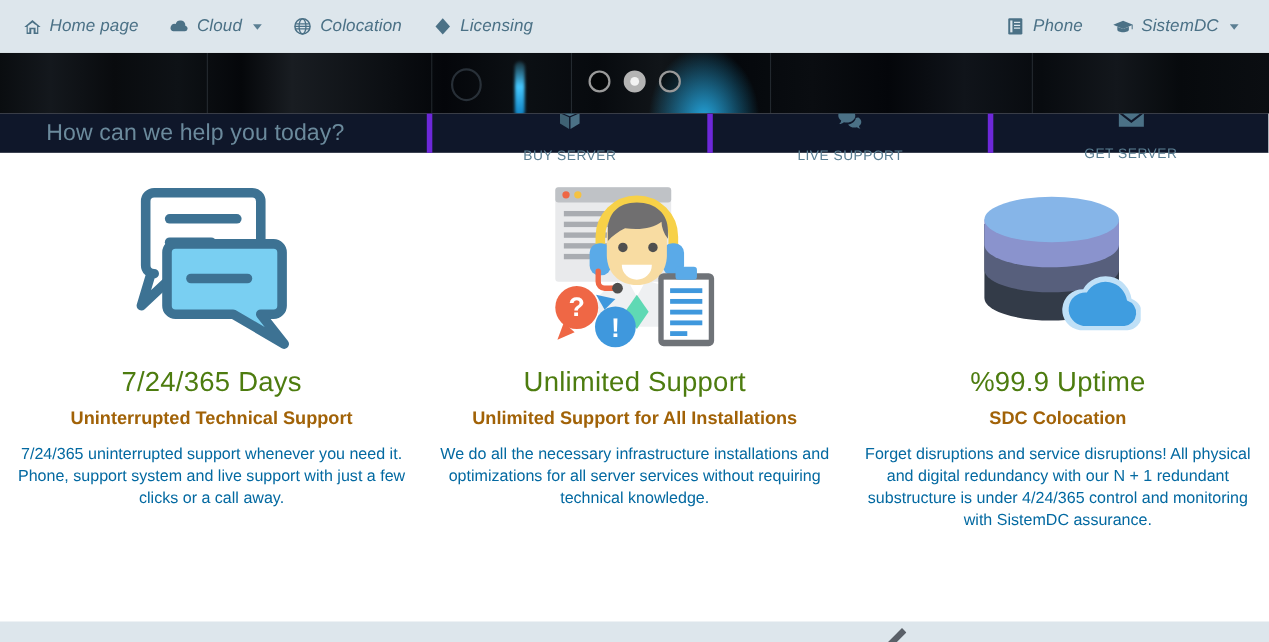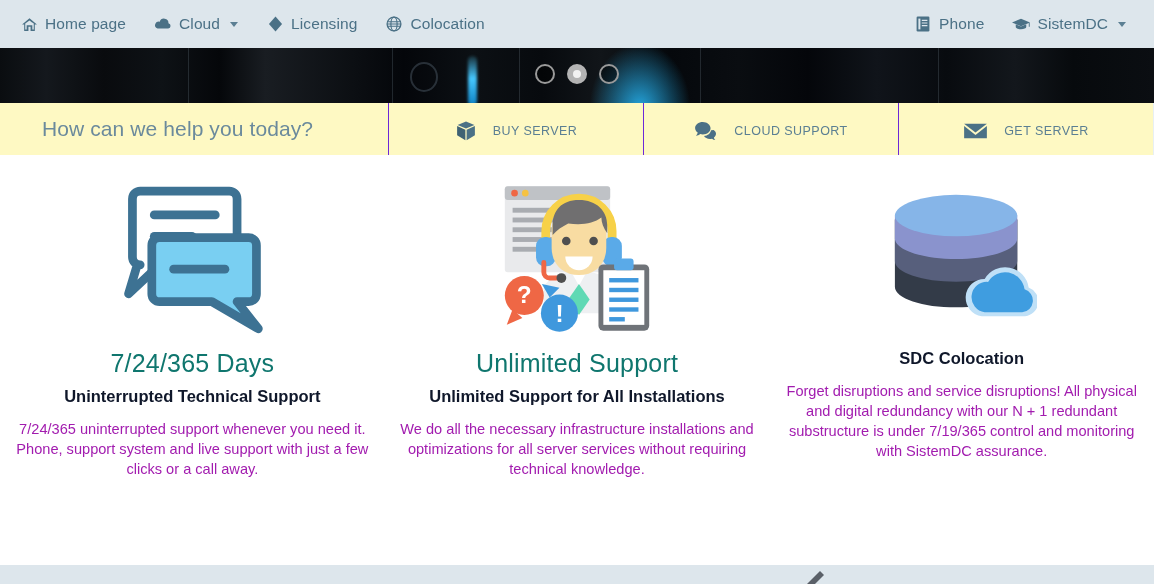--- a/index.html
+++ b/index.html
@@ -15,21 +15,21 @@
   
   .topnav {
     height: 48px;
     background: #dde6ec;
     display: flex;
     align-items: center;
     padding: 0 14px 0 6px;
     position: relative;
     z-index: 5;
   }
-  .nav-group { display: flex; align-items: flex-start; }
+  .nav-group { display: flex; align-items: flex-start; font-style: italic; }
   .nav-group.left { flex: 0 0 auto; }
   .nav-spacer { flex: 1 1 auto; }
   .nav-item {
     display: flex; align-items: center;
     gap: 7px;
     padding: 0 14px;
     height: 48px;
     color: #4b7186;
     font-size: 15.5px;
     letter-spacing: .1px;
@@ -108,41 +108,41 @@
   }
   .dot.active::after {
     content: "";
     position: absolute; left: 4px; top: 4px;
     width: 8px; height: 8px; border-radius: 50%;
     background: #f2f2f2;
   }
 
   
   .helpbar {
-    height: 52px;
-    background: #fef9c3;
+    height: 36px;
+    background: #0f172a;
     display: flex;
     align-items: stretch;
     justify-content: flex-end;
   }
   .help-q {
     width: 388px;
     display: flex; align-items: center;
     padding-left: 42px;
     color: #6b8a9c;
     font-size: 21px;
     font-weight: 300;
     letter-spacing: .1px;
   }
   .help-action {
     flex: 1 1 0;
-    display: flex; 
+    display: flex; flex-direction: column;
     align-items: center; justify-content: center;
     gap: 16px;
-    border-left: 1px solid #6d28d9;
+    border-left: 5px solid #6d28d9;
     color: #4b7186;
     cursor: pointer;
     padding-top: 3px;
   }
   .help-action:last-child { border-right: 1px solid #e8eff3; }
   .ha-ico { height: 21px; display: flex; align-items: center; justify-content: center; }
   .ha-label {
     font-size: 12.5px;
     letter-spacing: .45px;
     color: #5b7f93;
@@ -162,36 +162,36 @@
     padding: 0 12px;
   }
   .fig {
     height: 160px;
     display: flex; align-items: center; justify-content: center;
     margin-bottom: 10px;
   }
   .f-title {
     font-size: 25px;
     font-weight: 300;
-    color: #0f766e;
+    color: #4d7c0f;
     letter-spacing: .2px;
     margin-bottom: 9px;
     text-align: center;
   }
   .f-sub {
     font-size: 16.5px;
     font-weight: bold;
-    color: #0f172a;
+    color: #a16207;
     margin-bottom: 13px;
     text-align: center;
   }
   .f-body {
     font-size: 14.6px;
     line-height: 20px;
-    color: #a21caf;
+    color: #0369a1;
     text-align: center;
     max-width: 365px;
   }
 
   
   .bottomstrip {
     position: absolute;
     left: 0; right: 0; bottom: 0;
     height: 19px;
     background: #dde6ec;
@@ -225,36 +225,36 @@
         <svg width="20" height="14" viewBox="0 0 24 16">
             <path fill="#4b7186" d="M19.3 7.1A6 6 0 0 0 7.6 5 4.6 4.6 0 0 0 4.7 14H19a3.5 3.5 0 0 0 .3-6.9z"></path>
           </svg>
       </span>
       <span>Cloud</span>
       <span class="caret"></span>
     </div>
 
     <div class="nav-item">
       <span class="nav-ico">
-        <svg width="15" height="16" viewBox="0 0 16 18">
-            <path fill="#4b7186" d="M8 0.6 15.4 9 8 17.4.6 9z"></path>
-          </svg>
-      </span>
-      <span>Licensing</span>
-    </div>
-
-    <div class="nav-item">
-      <span class="nav-ico">
         <svg width="16" height="16" viewBox="0 0 20 20">
           <circle cx="10" cy="10" r="8.6" fill="none" stroke="#4b7186" stroke-width="1.7"></circle>
           <ellipse cx="10" cy="10" rx="3.9" ry="8.6" fill="none" stroke="#4b7186" stroke-width="1.5"></ellipse>
           <path d="M1.6 7.2h16.8M1.6 12.8h16.8M1.4 10h17.2" stroke="#4b7186" stroke-width="1.5" fill="none"></path>
         </svg>
       </span>
       <span>Colocation</span>
+    </div>
+
+    <div class="nav-item">
+      <span class="nav-ico">
+        <svg width="15" height="16" viewBox="0 0 16 18">
+            <path fill="#4b7186" d="M8 0.6 15.4 9 8 17.4.6 9z"></path>
+          </svg>
+      </span>
+      <span>Licensing</span>
     </div>
   </div>
 
   <div class="nav-spacer"></div>
 
   <div class="nav-group right">
 
     <div class="nav-item">
       <span class="nav-ico">
         <svg width="14" height="16" viewBox="0 0 14 16">
@@ -313,21 +313,21 @@
   </div>
 
 
   <div class="help-action">
     <span class="ha-ico">
       <svg width="24" height="20" viewBox="0 0 26 22">
         <path fill="#4b7186" d="M9.5 1C4.8 1 1 4 1 7.7c0 2 1.1 3.8 2.9 5-.2 1.4-.9 2.6-2 3.6 1.8-.2 3.4-.9 4.7-1.9 1 .3 1.9.4 2.9.4 4.7 0 8.5-3 8.5-6.8S14.2 1 9.5 1z"></path>
         <path fill="#4b7186" d="M18.5 10.2c-.3 3.3-3.6 6-7.7 6.4 1.1 1.9 3.6 3.2 6.5 3.2.8 0 1.6-.1 2.3-.3 1 .8 2.3 1.4 3.7 1.5-.9-.8-1.5-1.8-1.6-2.9 1.4-1 2.3-2.4 2.3-4 0-1.6-.9-3-2.3-4-1-.7-2.1 0-3.2.1z"></path>
       </svg>
     </span>
-    <span class="ha-label">CLOUD SUPPORT</span>
+    <span class="ha-label">LIVE SUPPORT</span>
   </div>
 
   <div class="help-action">
     <span class="ha-ico">
       <svg width="25" height="18" viewBox="0 0 26 19">
         <path fill="#4b7186" d="M1 1.8h24L13 11 1 1.8z"></path>
         <path fill="#4b7186" d="M1 4.2v13h24v-13L13 13.6 1 4.2z"></path>
       </svg>
     </span>
     <span class="ha-label">GET SERVER</span>
@@ -416,22 +416,23 @@
         <path d="M8 104V36h124v68c0 12-27.8 21-62 21S8 116 8 104z" fill="#333b48"></path>
         <path d="M8 78V36h124v42c0 12-27.8 21-62 21S8 90 8 78z" fill="#575f7c"></path>
         <path d="M8 55V32h124v23c0 12-27.8 21-62 21S8 67 8 55z" fill="#8a93cd"></path>
         <ellipse cx="70" cy="32" rx="62" ry="21" fill="#86b5e8"></ellipse>
         <g>
           <path d="M96 134a19 19 0 0 1 3-37.8 24 24 0 0 1 44.5 8.8A15 15 0 0 1 140 134H96z" fill="#bfe0f7"></path>
           <path d="M99 130a15.5 15.5 0 0 1 3.4-30.8 20 20 0 0 1 37 7.4A12 12 0 0 1 137 130H99z" fill="#3f9de0"></path>
         </g>
       </svg>
     </div>
+    <div class="f-title">%99.9 Uptime</div>
     <div class="f-sub">SDC Colocation</div>
-    <div class="f-body">Forget disruptions and service disruptions! All physical and digital redundancy with our N + 1 redundant substructure is under 7/19/365 control and monitoring with SistemDC assurance.</div>
+    <div class="f-body">Forget disruptions and service disruptions! All physical and digital redundancy with our N + 1 redundant substructure is under 4/24/365 control and monitoring with SistemDC assurance.</div>
   </div>
 </div>
 
 <div class="bottomstrip">
   <svg class="pencil" viewBox="0 0 34 26">
     <path d="M30 0 14 16l4 4L34 4z" fill="#5a6068"></path>
     <path d="M14 16l-4 8 8-4z" fill="#2f3338"></path>
     <path d="M12 20l-2 4 4-2z" fill="#1c1f22"></path>
   </svg>
 </div>

